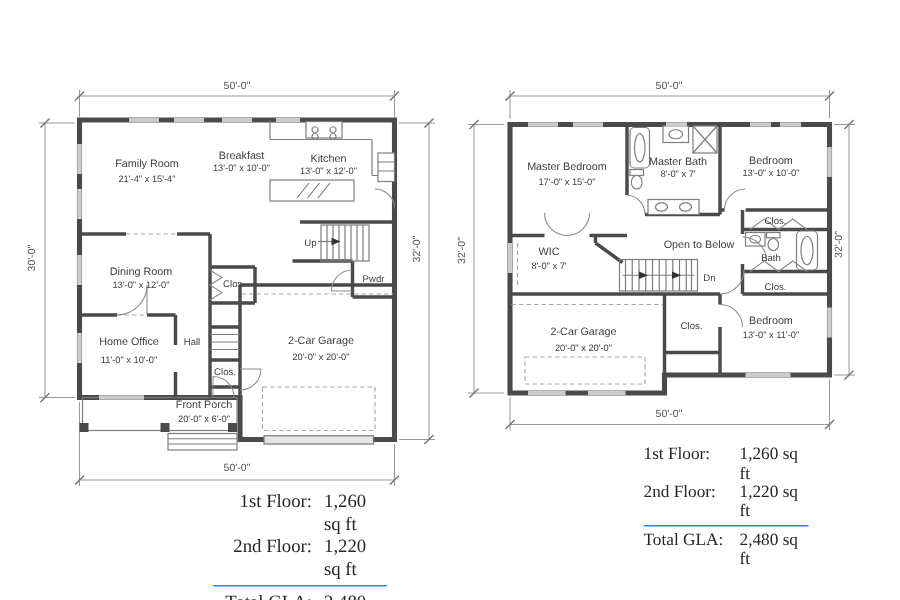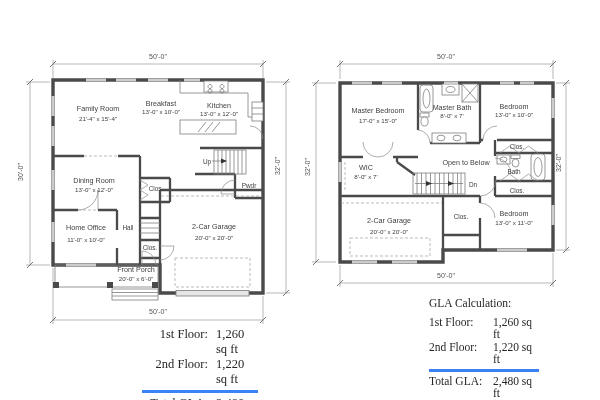--- a/index.html
+++ b/index.html
@@ -16,21 +16,21 @@
   .thin{stroke:#7d7d7d;stroke-width:.8;fill:none;}
   .fix{stroke:#7d7d7d;stroke-width:.8;fill:#fff;}
   .dash{stroke:#a9a9a9;stroke-width:.8;fill:none;stroke-dasharray:3 2;}
   .win{stroke:#cccccc;stroke-width:3;fill:none;}
   .dl{stroke:#9a9a9a;stroke-width:.7;fill:none;}
   .tick{stroke:#777;stroke-width:1;fill:none;}
   .arc{stroke:#8a8a8a;stroke-width:.7;fill:none;}
   .summary{position:absolute;font-family:"Liberation Serif",serif;color:#262626;}
   .sumgrid{display:grid;grid-template-columns:66px auto;column-gap:8px;font-family:Liberation Serif, serif;}
   .lblR{text-align:right;}
-  .tot{border-top:3px solid #3b82f6;margin-top:3px;padding-top:3px;}
+  .tot{border-top:1px solid #3b82f6;margin-top:3px;padding-top:3px;}
   #sum-left{left:142px;top:327px;width:116px;font-size:12.5px;line-height:15px;}
   #sum-right{left:429px;top:297px;width:110px;font-size:11.5px;line-height:12.5px;}
   #sum-right .sumgrid{grid-template-columns:58px auto;column-gap:6px;}
   #sum-right .title{margin-bottom:6px;}
 </style>
 </head>
 <body>
 
 <svg width="600" height="400" viewBox="0 0 600 400">
 
@@ -216,21 +216,20 @@
     <span class="lblR">2nd Floor:</span>
     <span>1,220 sq ft</span>
   </div>
   <div class="sumgrid tot">
     <span class="lblR">Total GLA:</span>
     <span>2,480 sq ft</span>
   </div>
 </div>
 
 <div class="summary" id="sum-right">
-  <div class="title">GLA Calculation:</div>
   <div class="sumgrid">
     <span>1st Floor:</span>
     <span>1,260 sq ft</span>
     <span>2nd Floor:</span>
     <span>1,220 sq ft</span>
   </div>
   <div class="sumgrid tot">
     <span>Total GLA:</span>
     <span>2,480 sq ft</span>
   </div>

